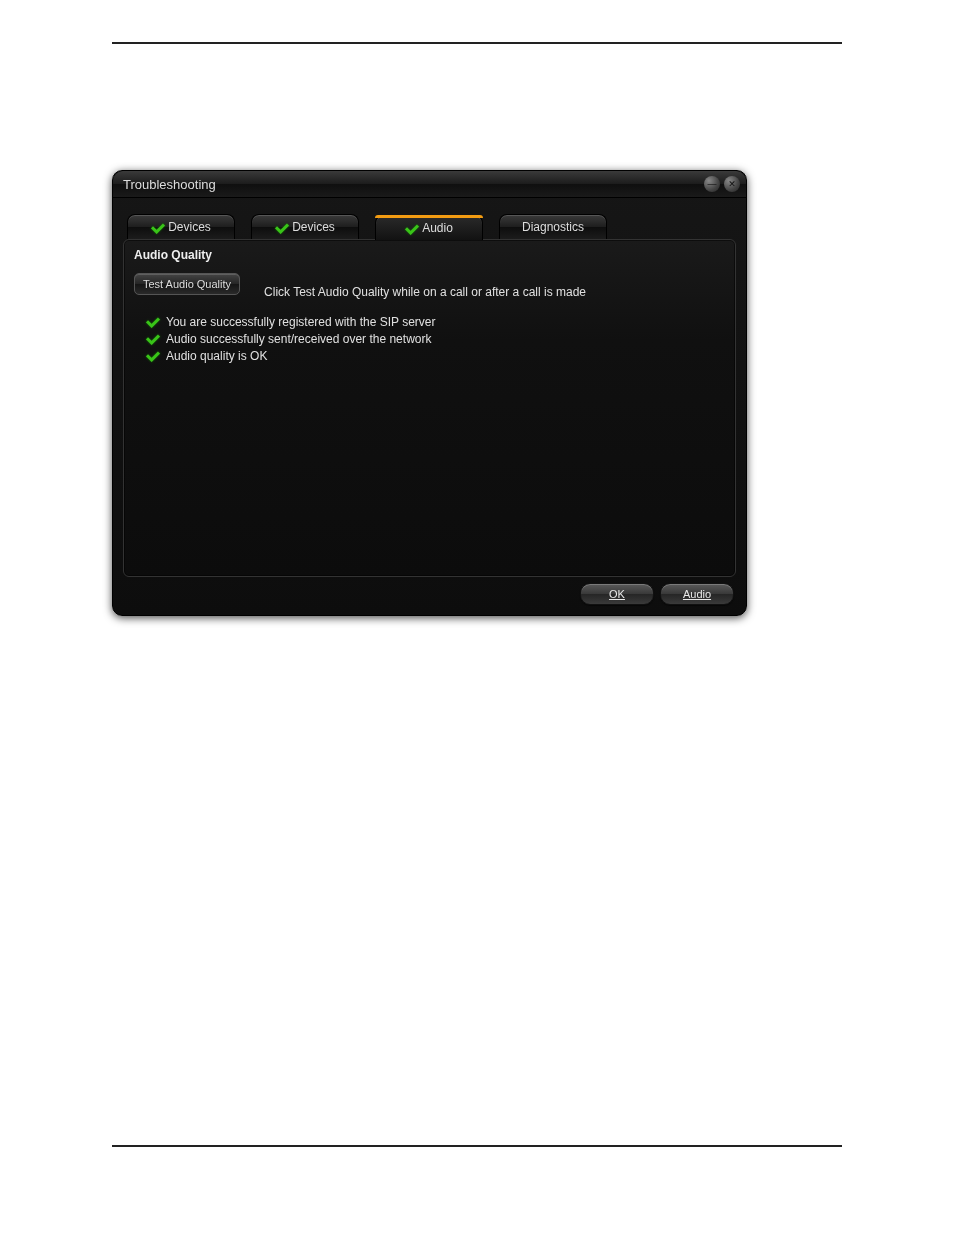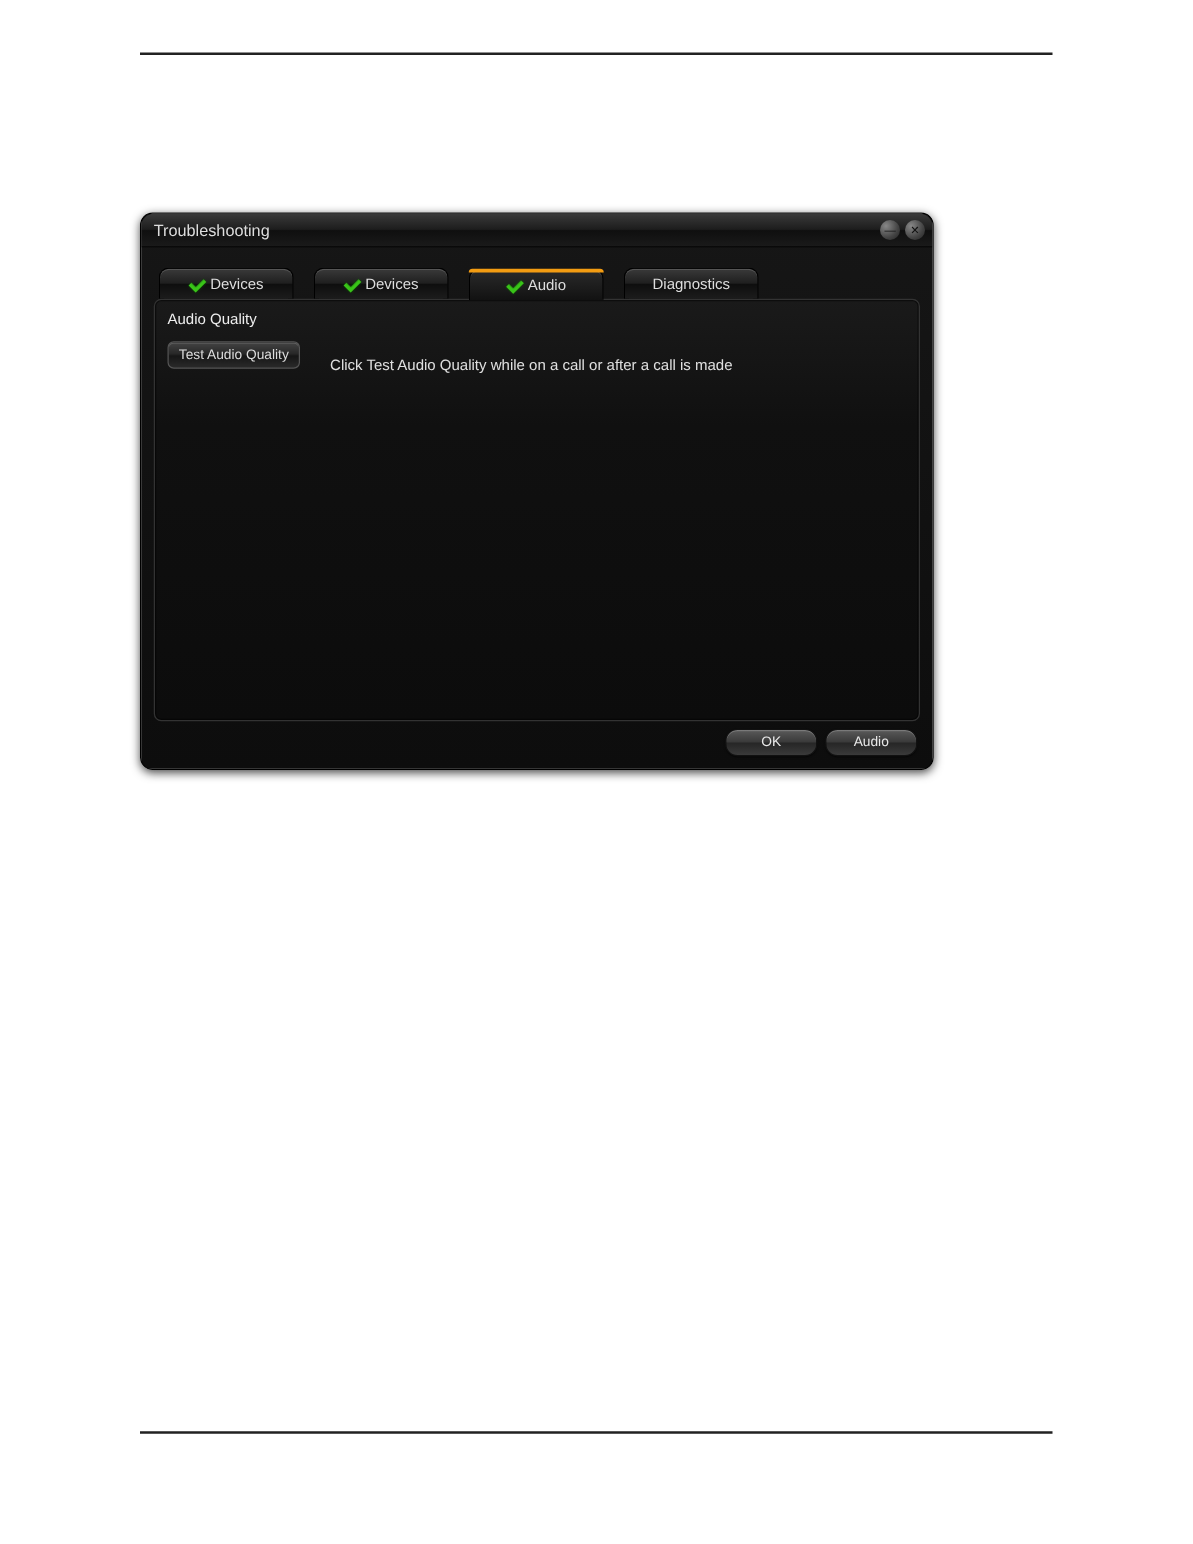--- a/index.html
+++ b/index.html
@@ -144,21 +144,21 @@
     margin: 0 10px 0 10px;
     border: 1px solid #333;
     border-radius: 6px;
     background: linear-gradient(to bottom, #1a1a1a, #101010 30%, #0c0c0c);
     height: 338px;
     box-sizing: border-box;
     padding: 6px 10px;
     box-shadow: inset 0 0 0 1px rgba(0,0,0,0.5);
   }
   .section-title {
-    font-weight: normal;
+    font-weight: bold;
     color: #eee;
     margin: 2px 0 6px 0;
     font-size: 12px;
   }
   .test-row {
     display: flex;
     align-items: center;
     gap: 24px;
     margin-bottom: 16px;
   }
@@ -214,20 +214,21 @@
     background: linear-gradient(#5a5a5a, #3a3a3a 48%, #262626 52%, #3a3a3a);
     border: 1px solid #111;
     border-radius: 10px;
     color: #e8e8e8;
     font-size: 11px;
     display: flex;
     align-items: center;
     justify-content: center;
     cursor: pointer;
     box-shadow: inset 0 1px 0 rgba(255,255,255,0.2), 0 1px 1px rgba(0,0,0,0.5);
+    text-decoration: underline;
   }
 </style>
 </head>
 <body>
 
 <div class="page">
   <div class="top-rule"></div>
 
   <div class="dialog">
     <div class="titlebar">
@@ -253,20 +254,34 @@
         <span>Diagnostics</span>
       </div>
     </div>
 
     <div class="panel">
       <div class="section-title">Audio Quality</div>
       <div class="test-row">
         <div class="btn-inline">Test Audio Quality</div>
         <div class="hint">Click Test Audio Quality while on a call or after a call is made</div>
       </div>
+      <ul class="status-list">
+        <li>
+          <span class="check-icon"></span>
+          <span>You are successfully registered with the SIP server</span>
+        </li>
+        <li>
+          <span class="check-icon"></span>
+          <span>Audio successfully sent/received over the network</span>
+        </li>
+        <li>
+          <span class="check-icon"></span>
+          <span>Audio quality is OK</span>
+        </li>
+      </ul>
     </div>
 
     <div class="footer">
       <div class="btn">OK</div>
       <div class="btn">Audio</div>
     </div>
   </div>
 
   <div class="bottom-rule"></div>
 </div>

